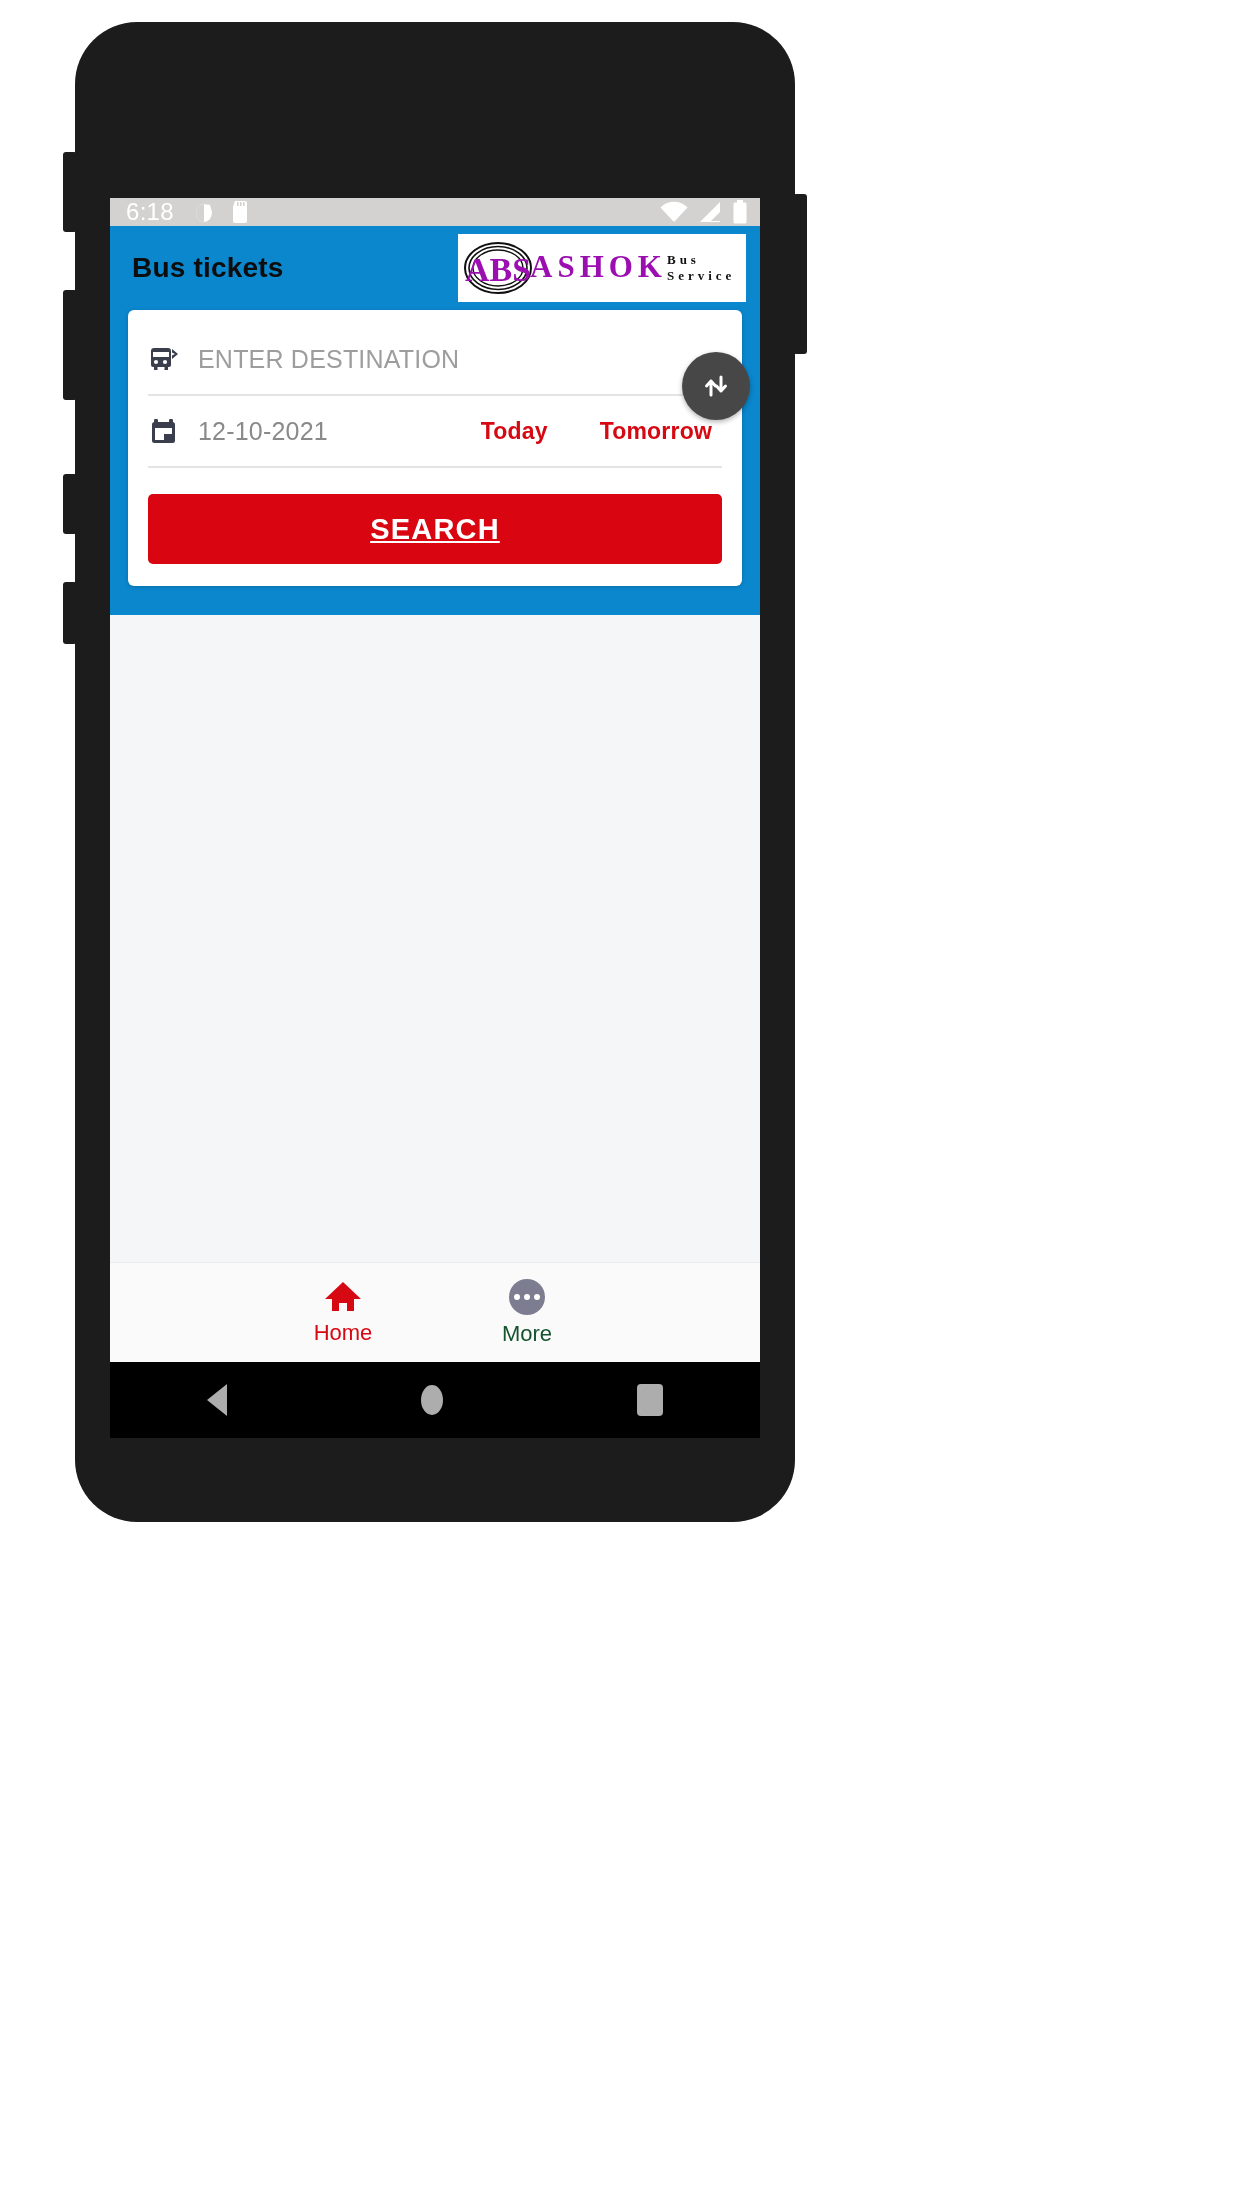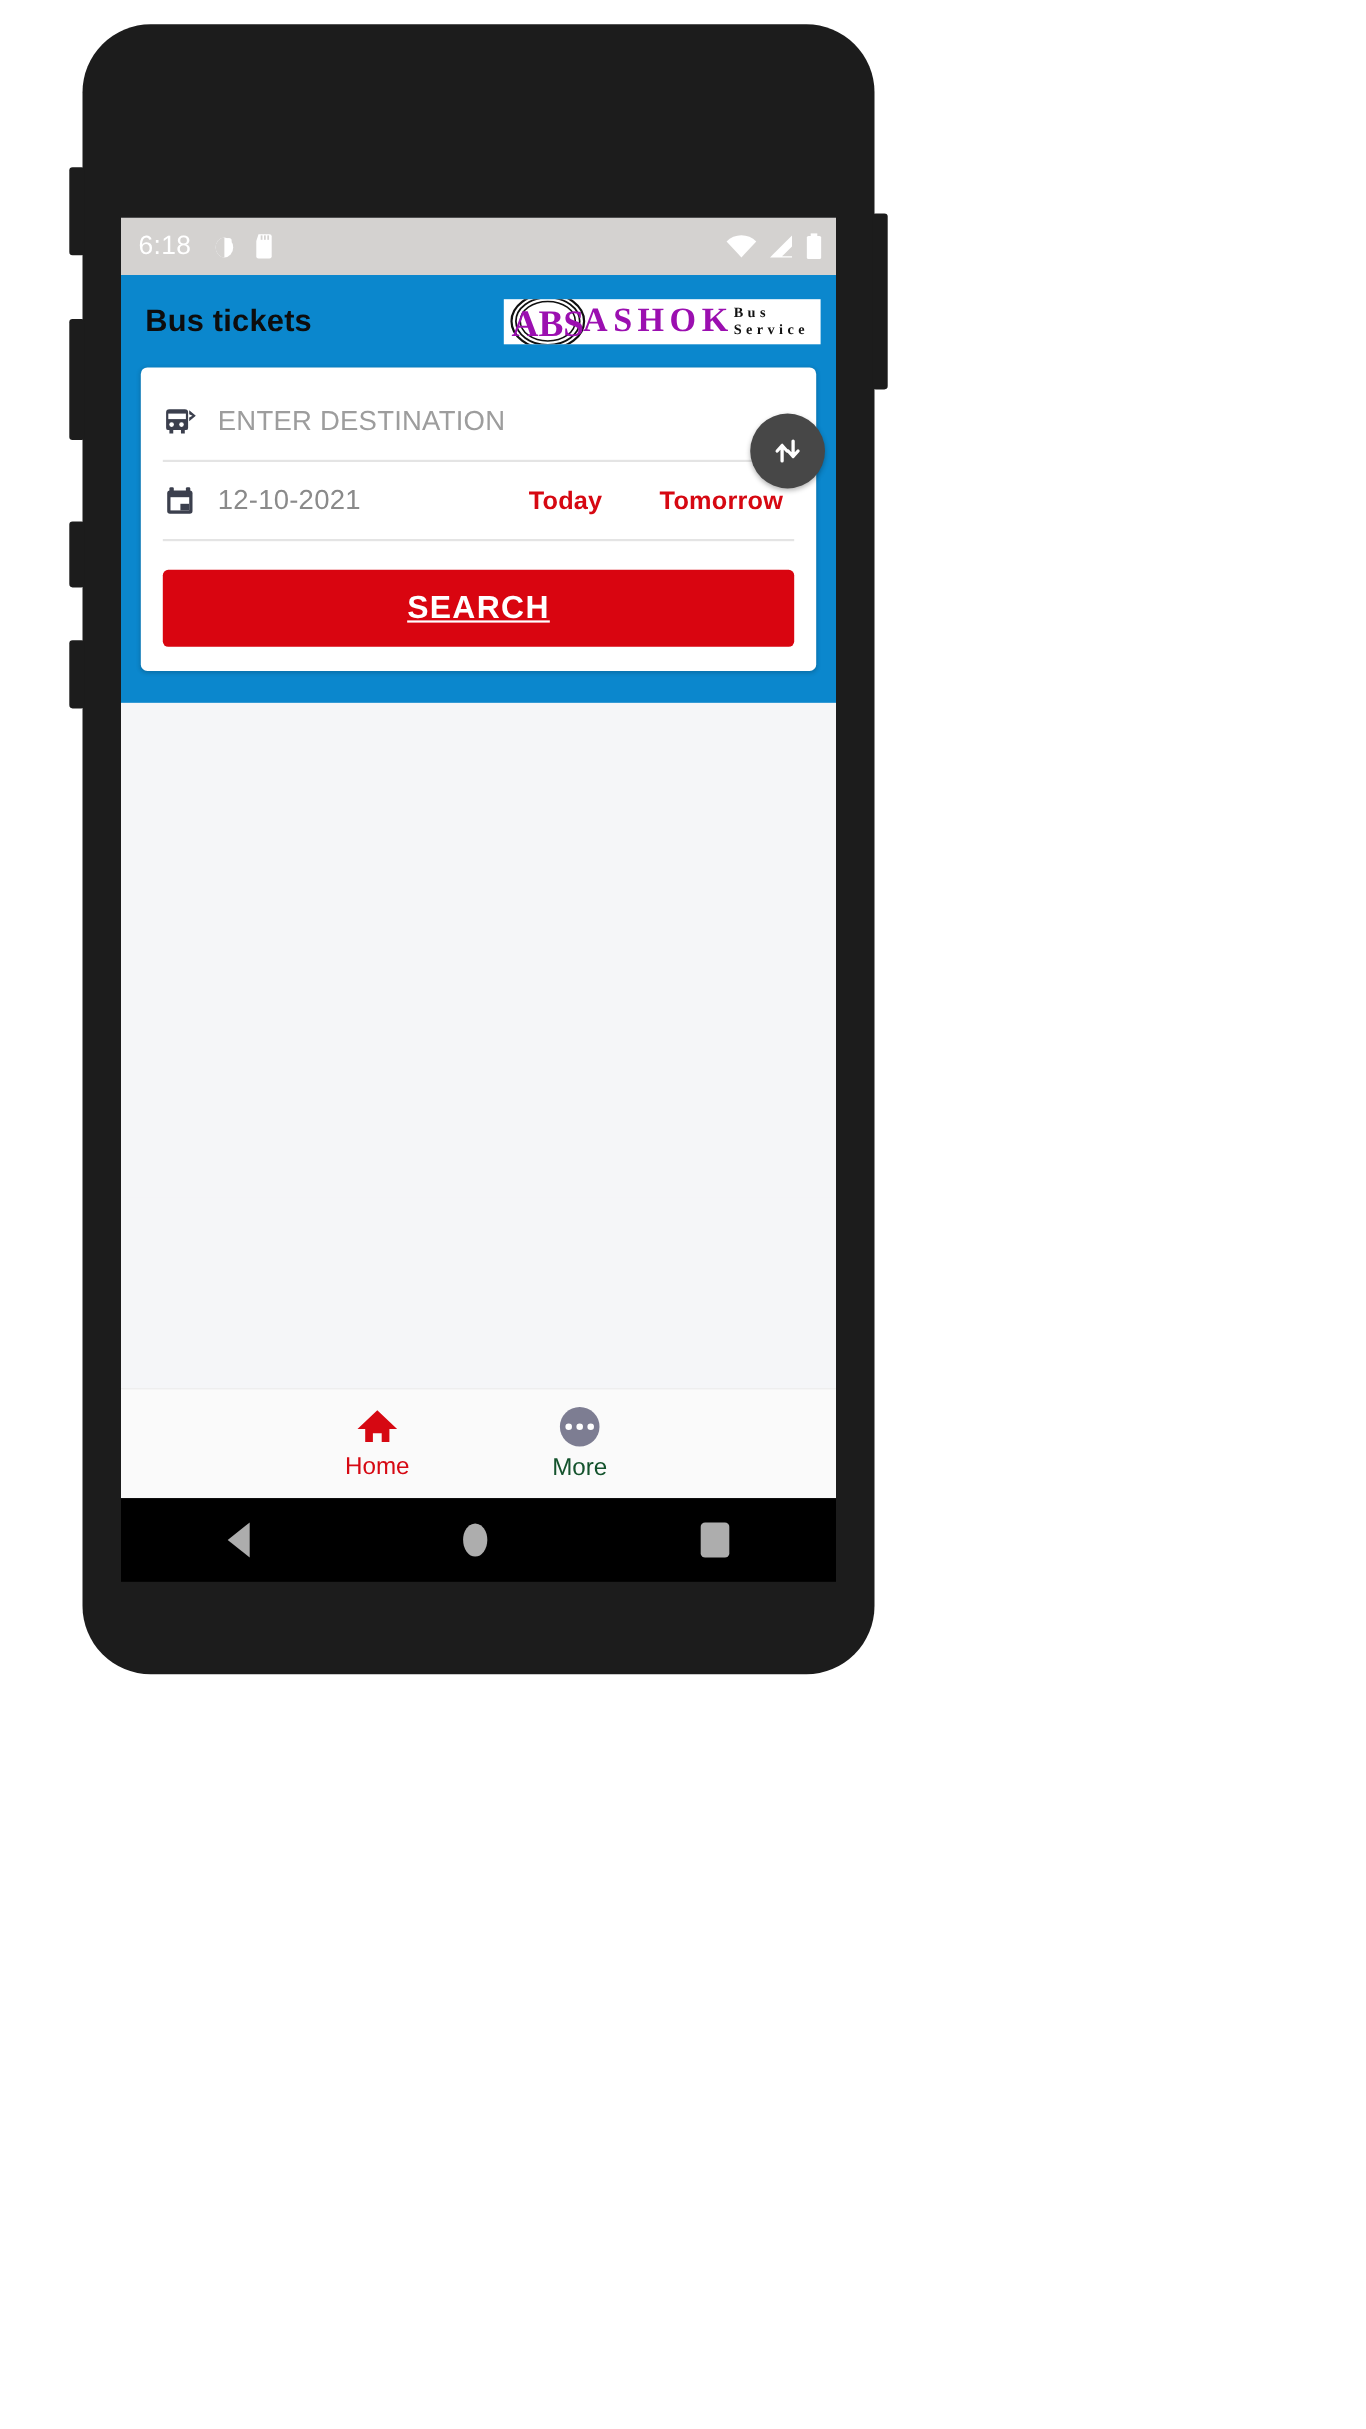--- a/index.html
+++ b/index.html
@@ -37,21 +37,21 @@
     top: 198px;
     width: 650px;
     height: 1164px;
     background: #f5f6f8;
     overflow: hidden;
   }
 
   
   #status-bar {
     position: relative;
-    height: 52px;
+    height: 28px;
     background: #d4d2d0;
     display: flex;
     align-items: center;
     padding: 0 12px 0 16px;
   }
   #status-time {
     color: #ffffff;
     font-size: 24px;
     letter-spacing: 0.3px;
   }
@@ -82,21 +82,21 @@
   }
   #app-title {
     color: #0d0d0d;
     font-size: 28px;
     font-weight: bold;
     letter-spacing: 0.2px;
   }
   #brand-logo {
     margin-left: auto;
     width: 288px;
-    height: 41px;
+    height: 68px;
     background: #ffffff;
     display: flex;
     align-items: center;
     padding-left: 4px;
     overflow: hidden;
   }
   #logo-mark { width: 72px; height: 54px; flex: none; }
   #logo-text {
     display: flex;
     flex-direction: row;

